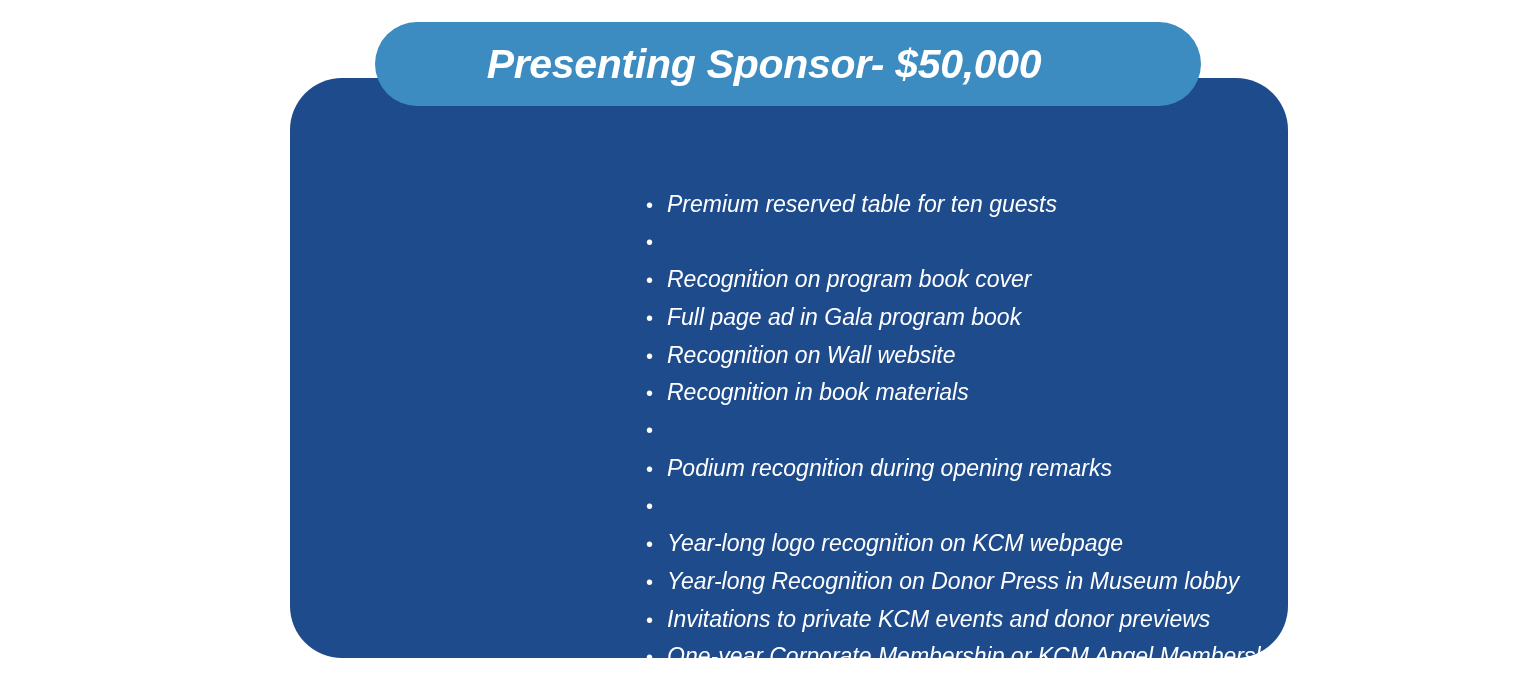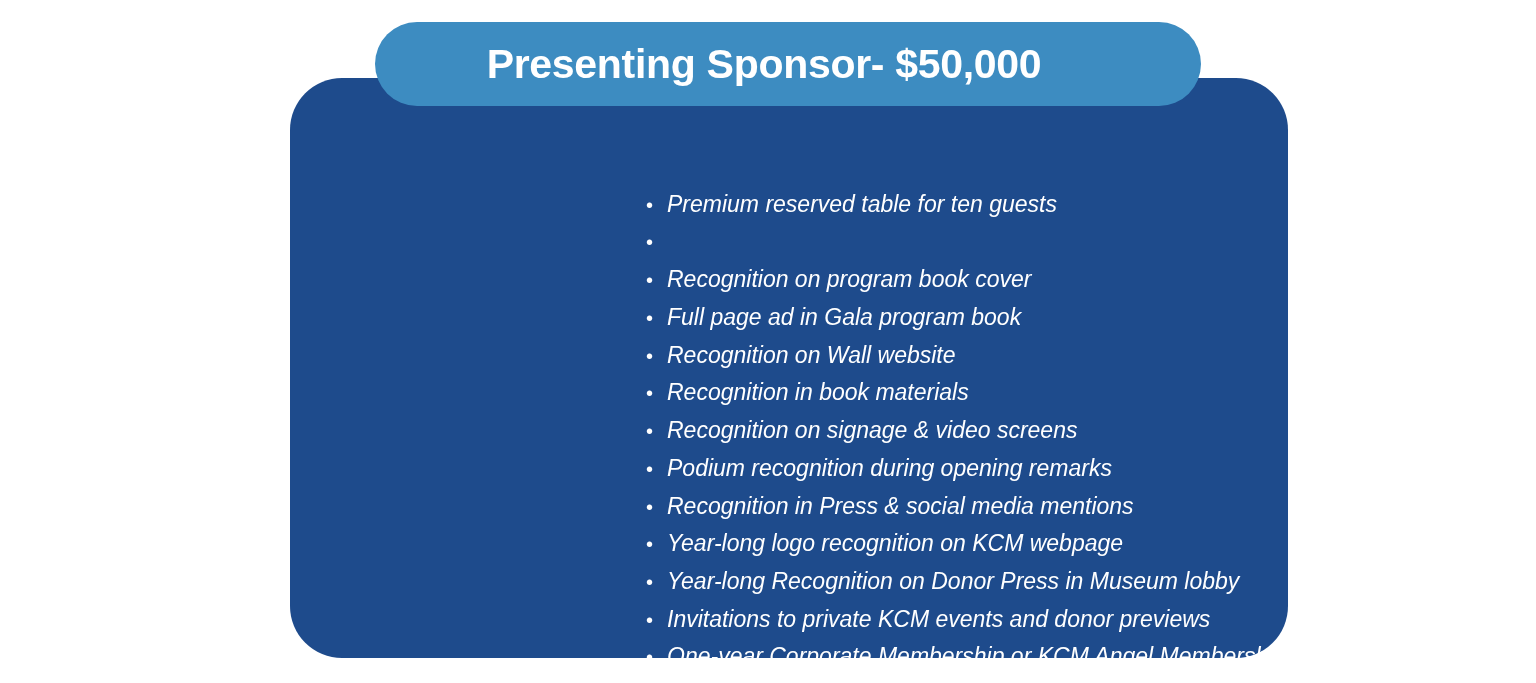--- a/index.html
+++ b/index.html
@@ -42,20 +42,21 @@
     padding-right: 48px;
   }
 
   #header-title {
     color: #ffffff;
     font-size: 41px;
     font-weight: bold;
     letter-spacing: -0.3px;
     white-space: nowrap;
     line-height: 1;
+    font-style: italic;
   }
 
   #benefits-list {
     position: absolute;
     left: 356px;
     top: 108px;
     width: 900px;
     margin: 0;
     padding: 0;
     list-style: none;
@@ -109,29 +110,27 @@
       <li class="benefit-item">
         <span class="benefit-bullet">•</span>
         <span class="benefit-text">Recognition on Wall website</span>
       </li>
       <li class="benefit-item">
         <span class="benefit-bullet">•</span>
         <span class="benefit-text">Recognition in book materials</span>
       </li>
       <li class="benefit-item">
         <span class="benefit-bullet">•</span>
-        <span class="benefit-text">Recognition on signage &amp; video screens</span>
       </li>
       <li class="benefit-item">
         <span class="benefit-bullet">•</span>
         <span class="benefit-text">Podium recognition during opening remarks</span>
       </li>
       <li class="benefit-item">
         <span class="benefit-bullet">•</span>
-        <span class="benefit-text">Recognition in Press &amp; social media mentions</span>
       </li>
       <li class="benefit-item">
         <span class="benefit-bullet">•</span>
         <span class="benefit-text">Year-long logo recognition on KCM webpage</span>
       </li>
       <li class="benefit-item">
         <span class="benefit-bullet">•</span>
         <span class="benefit-text">Year-long Recognition on Donor Press in Museum lobby</span>
       </li>
       <li class="benefit-item">

